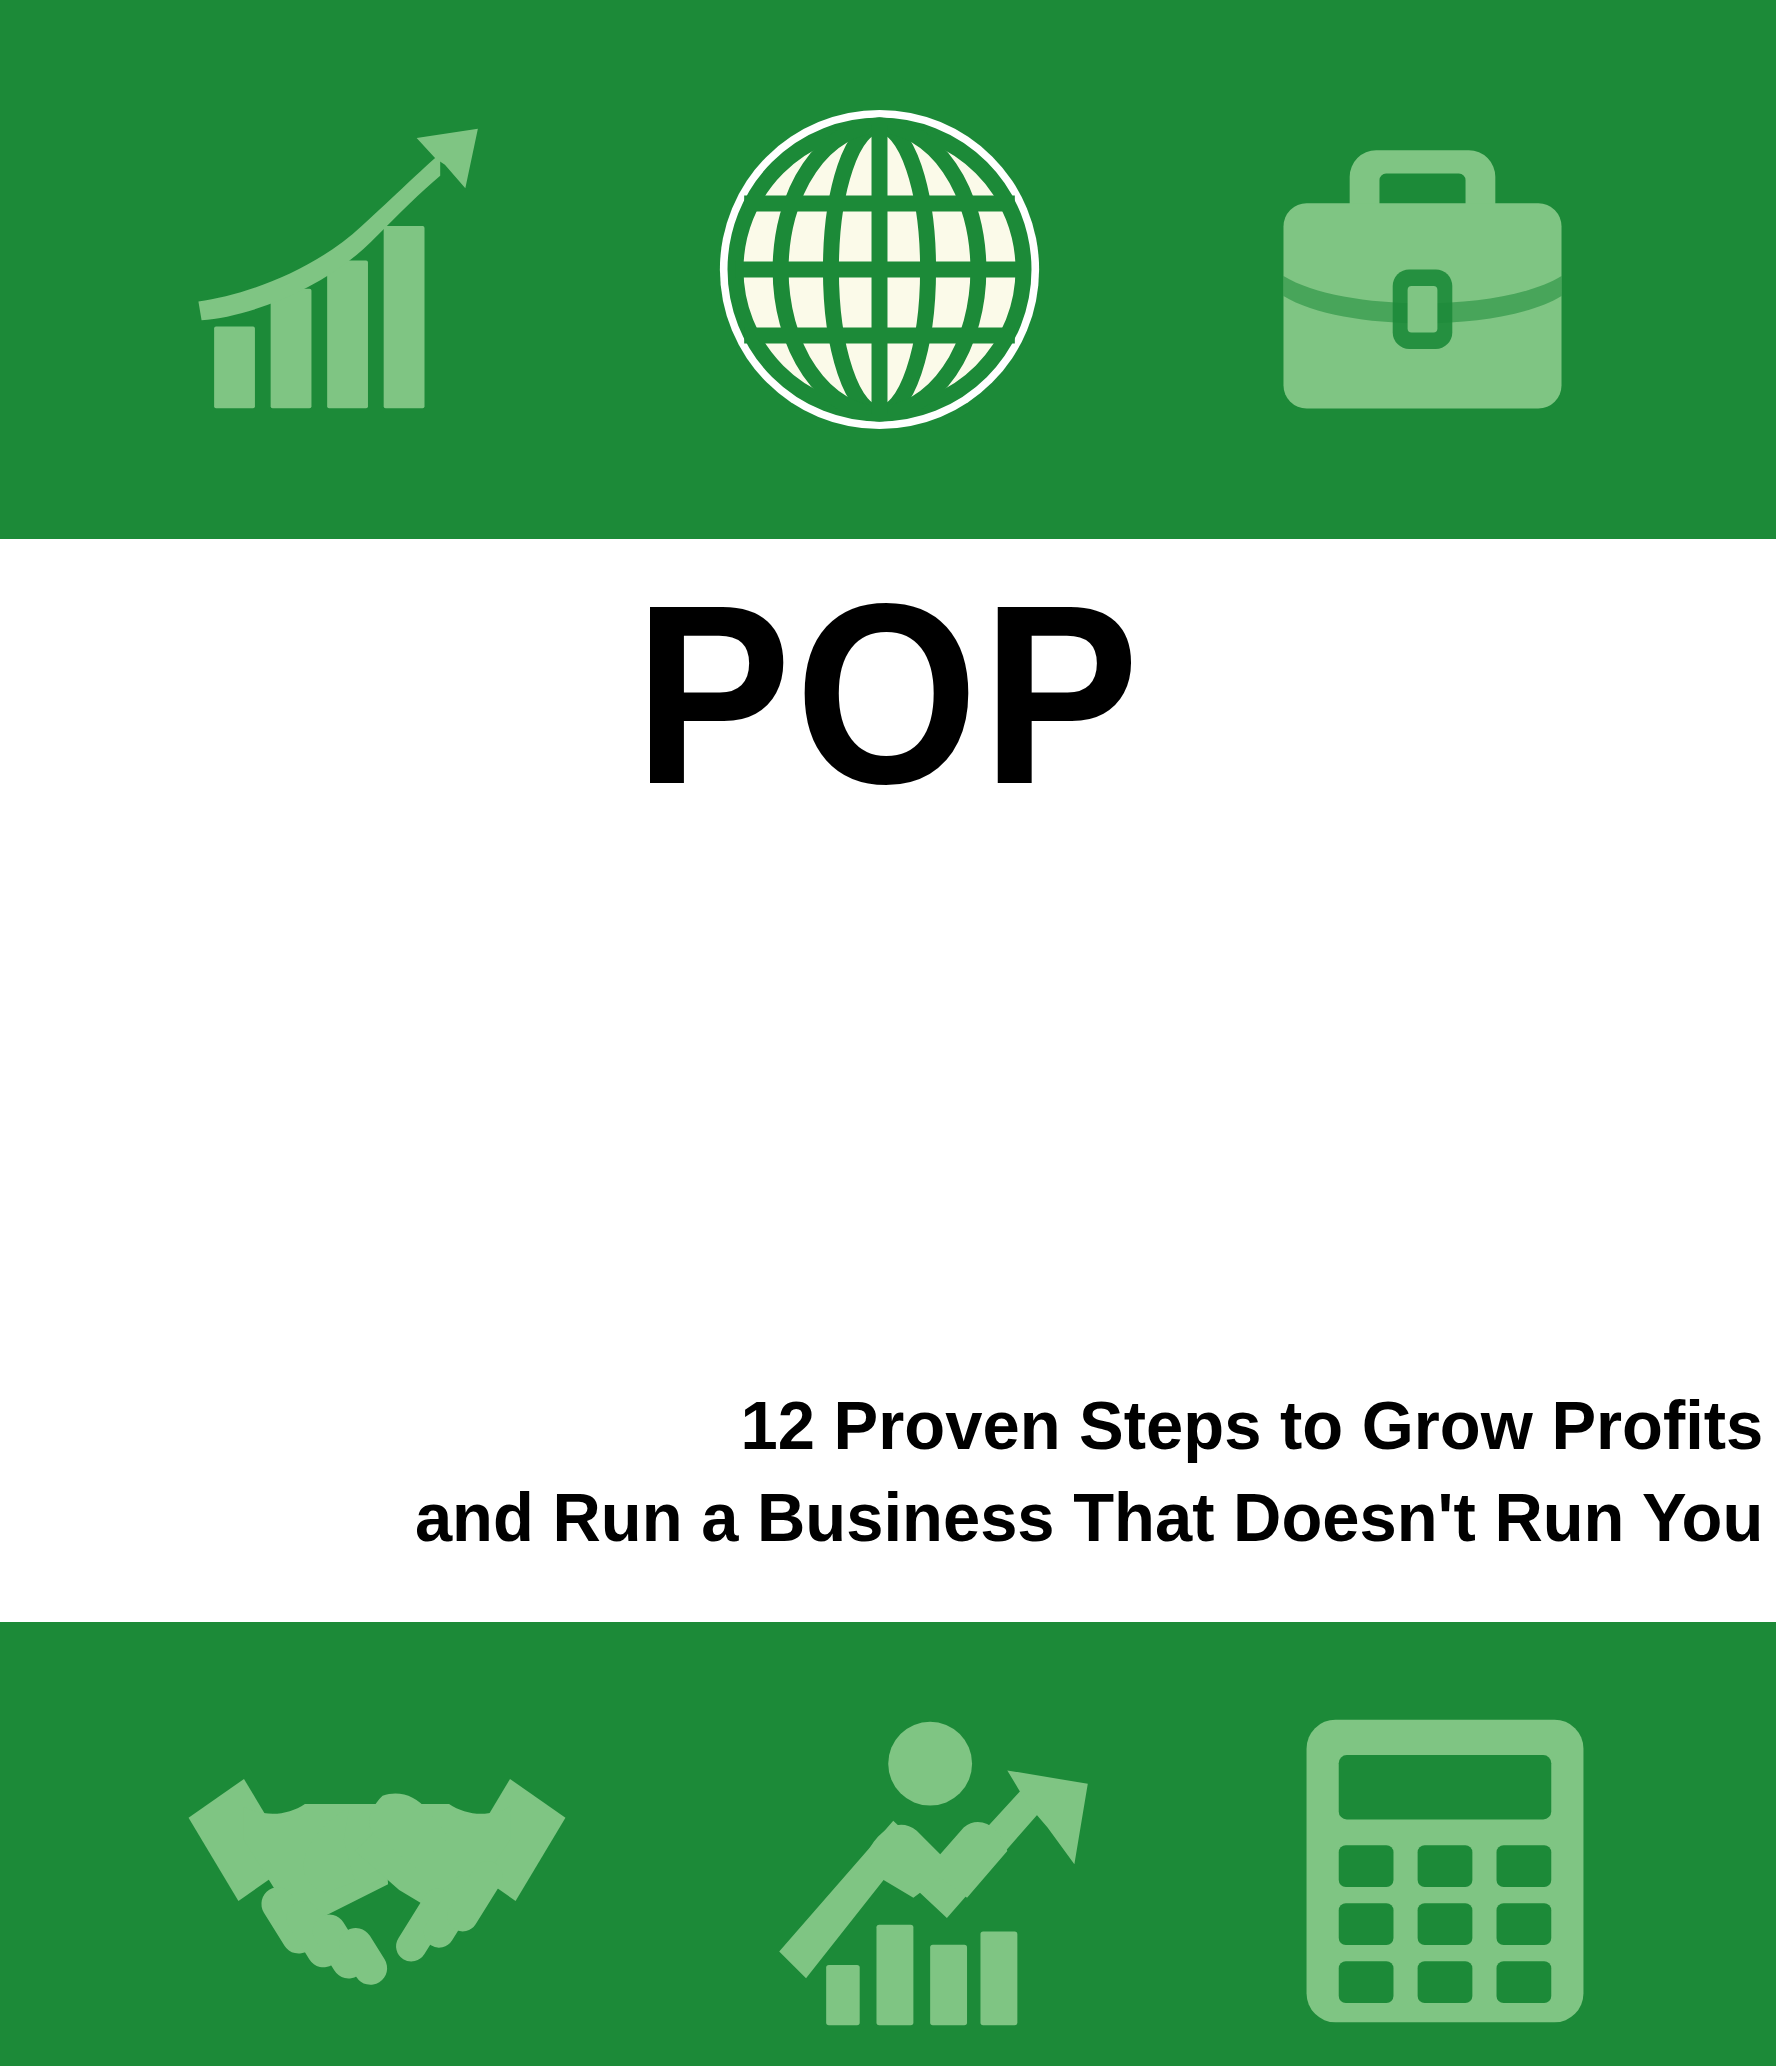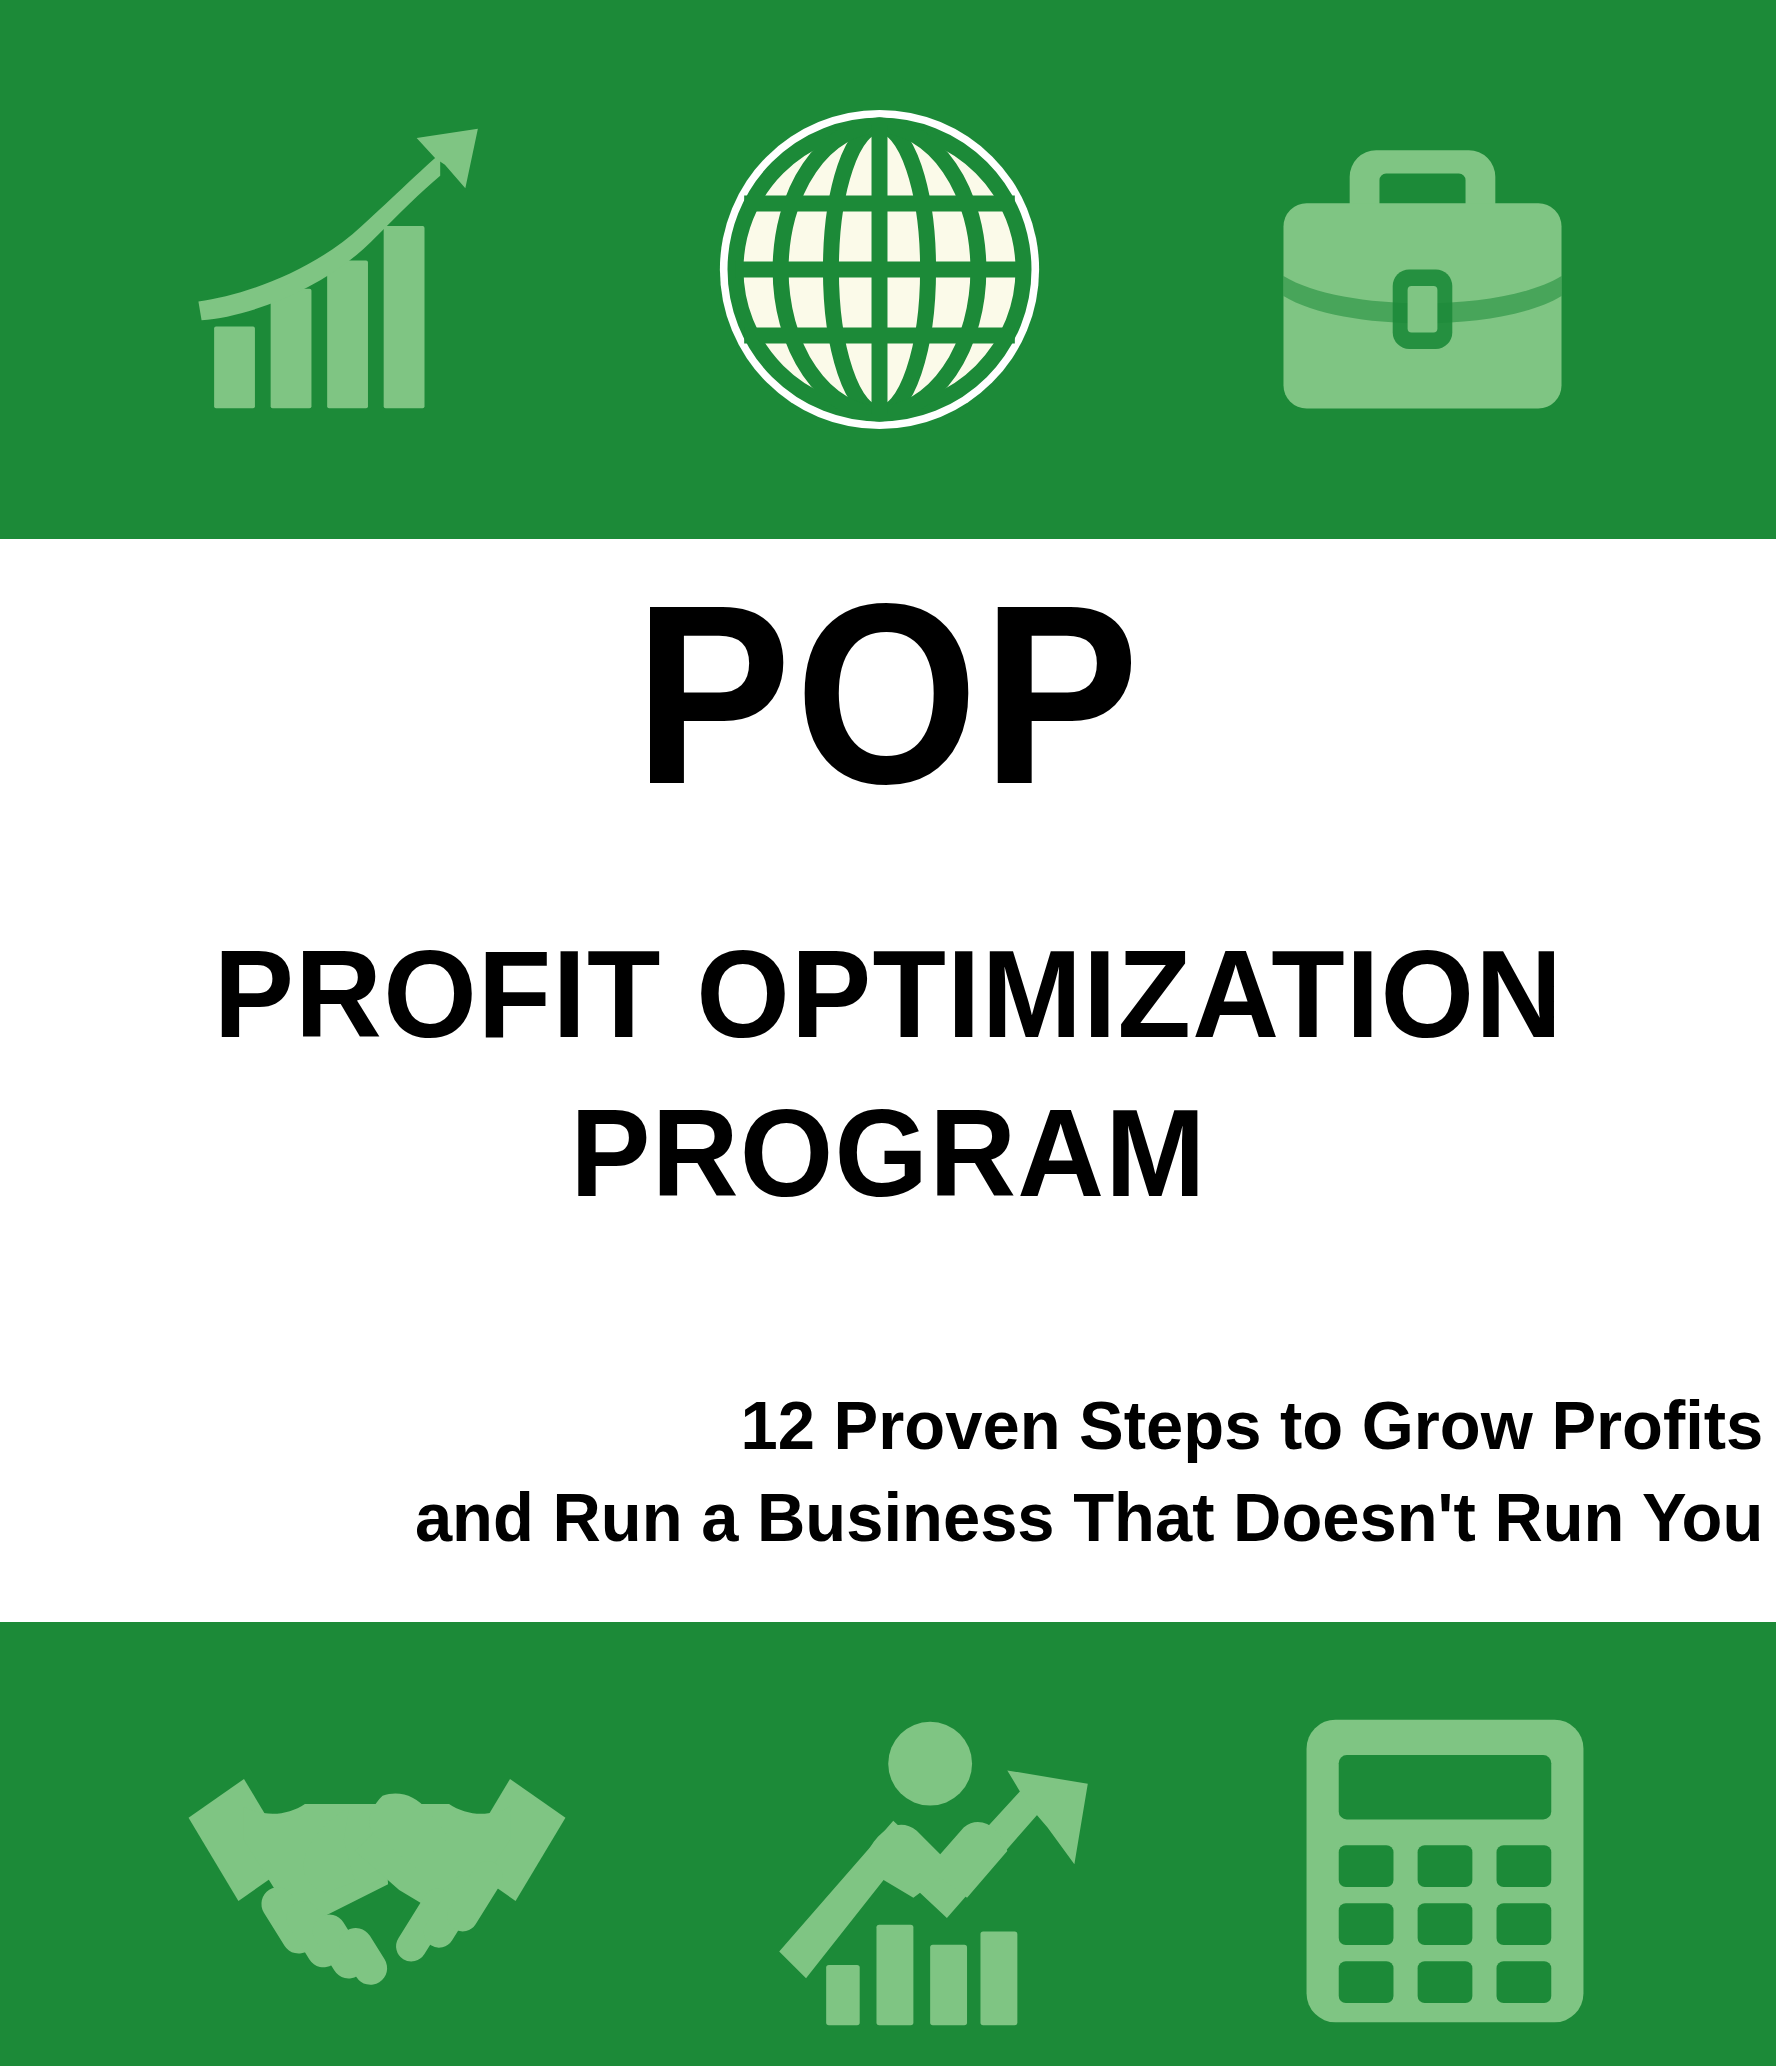--- a/index.html
+++ b/index.html
@@ -140,24 +140,20 @@
         <path d="M8 52 C 26 63, 74 63, 92 52 L 92 58 C 74 69, 26 69, 8 58 Z" fill="#1c8a38" opacity="0.55"></path>
         <rect x="41" y="50" width="18" height="24" rx="5" fill="#1c8a38" opacity="0.9"></rect>
         <rect x="45.5" y="55" width="9" height="14" rx="1.2" fill="#7fc583"></rect>
       </svg>
     </div>
 
   </div>
 
   <div class="pop-title">POP</div>
 
-  <div class="main-title">
-    <div class="main-title-line">PROFIT OPTIMIZATION</div>
-    <div class="main-title-line">PROGRAM</div>
-  </div>
 
   <div class="subtitle">
     <div class="subtitle-line">12 Proven Steps to Grow Profits</div>
     <div class="subtitle-line">and Run a Business That Doesn't Run You</div>
   </div>
 
   <div class="band band-bottom">
 
     <div class="icon-slot">
       <svg width="388" height="273" viewBox="0 0 140 90" aria-hidden="true">

